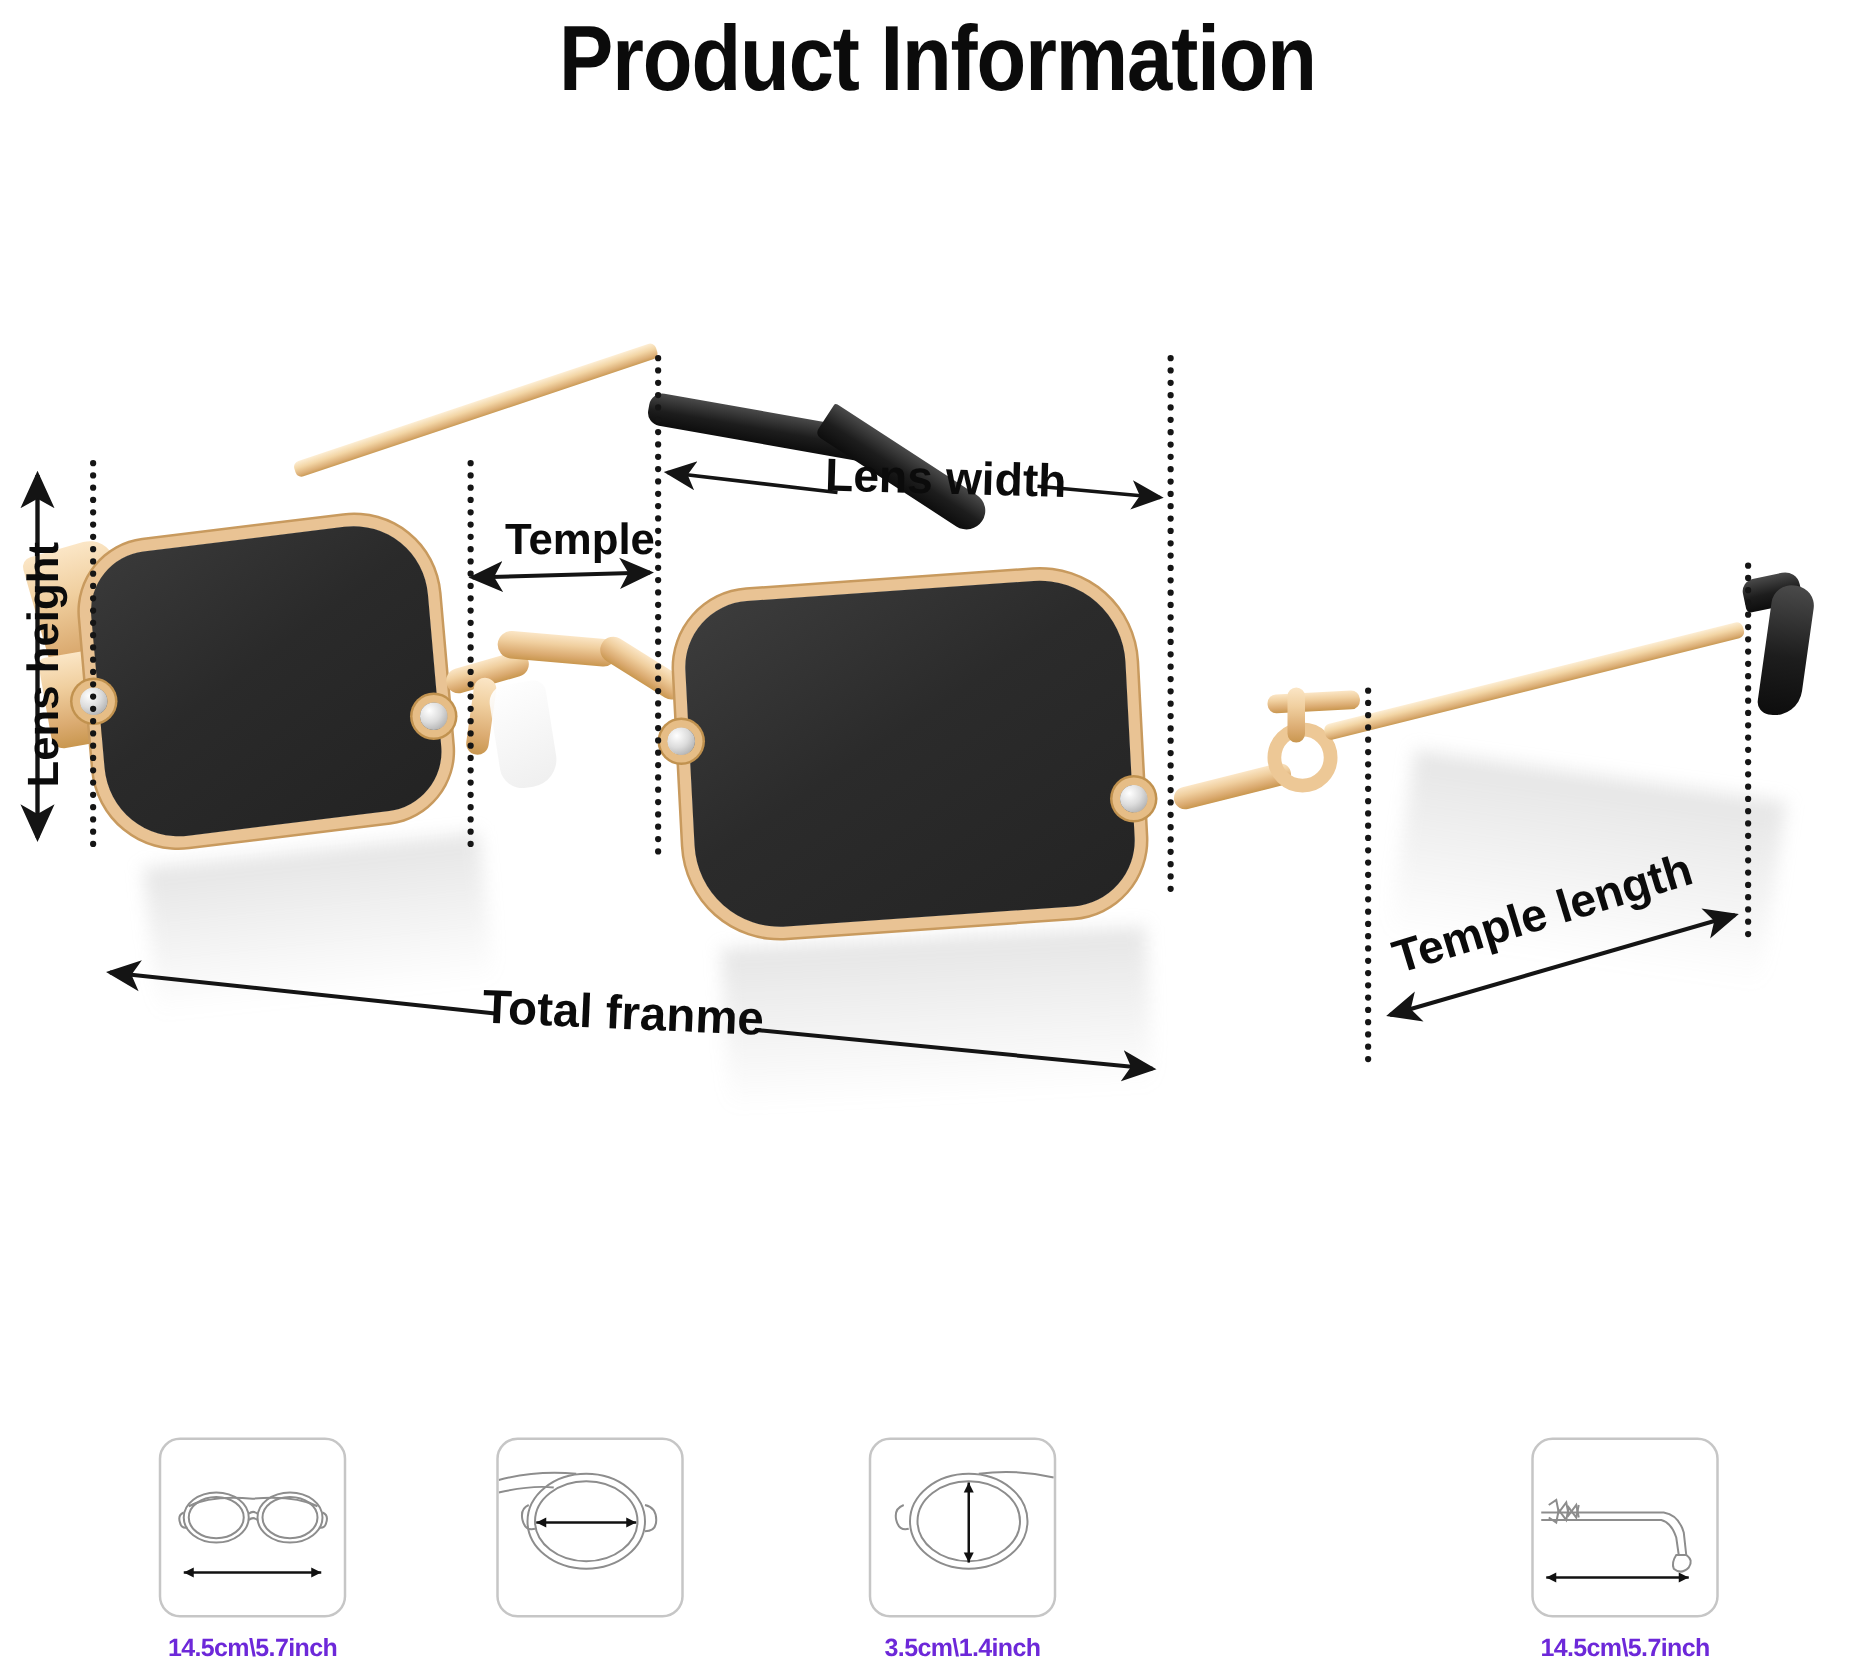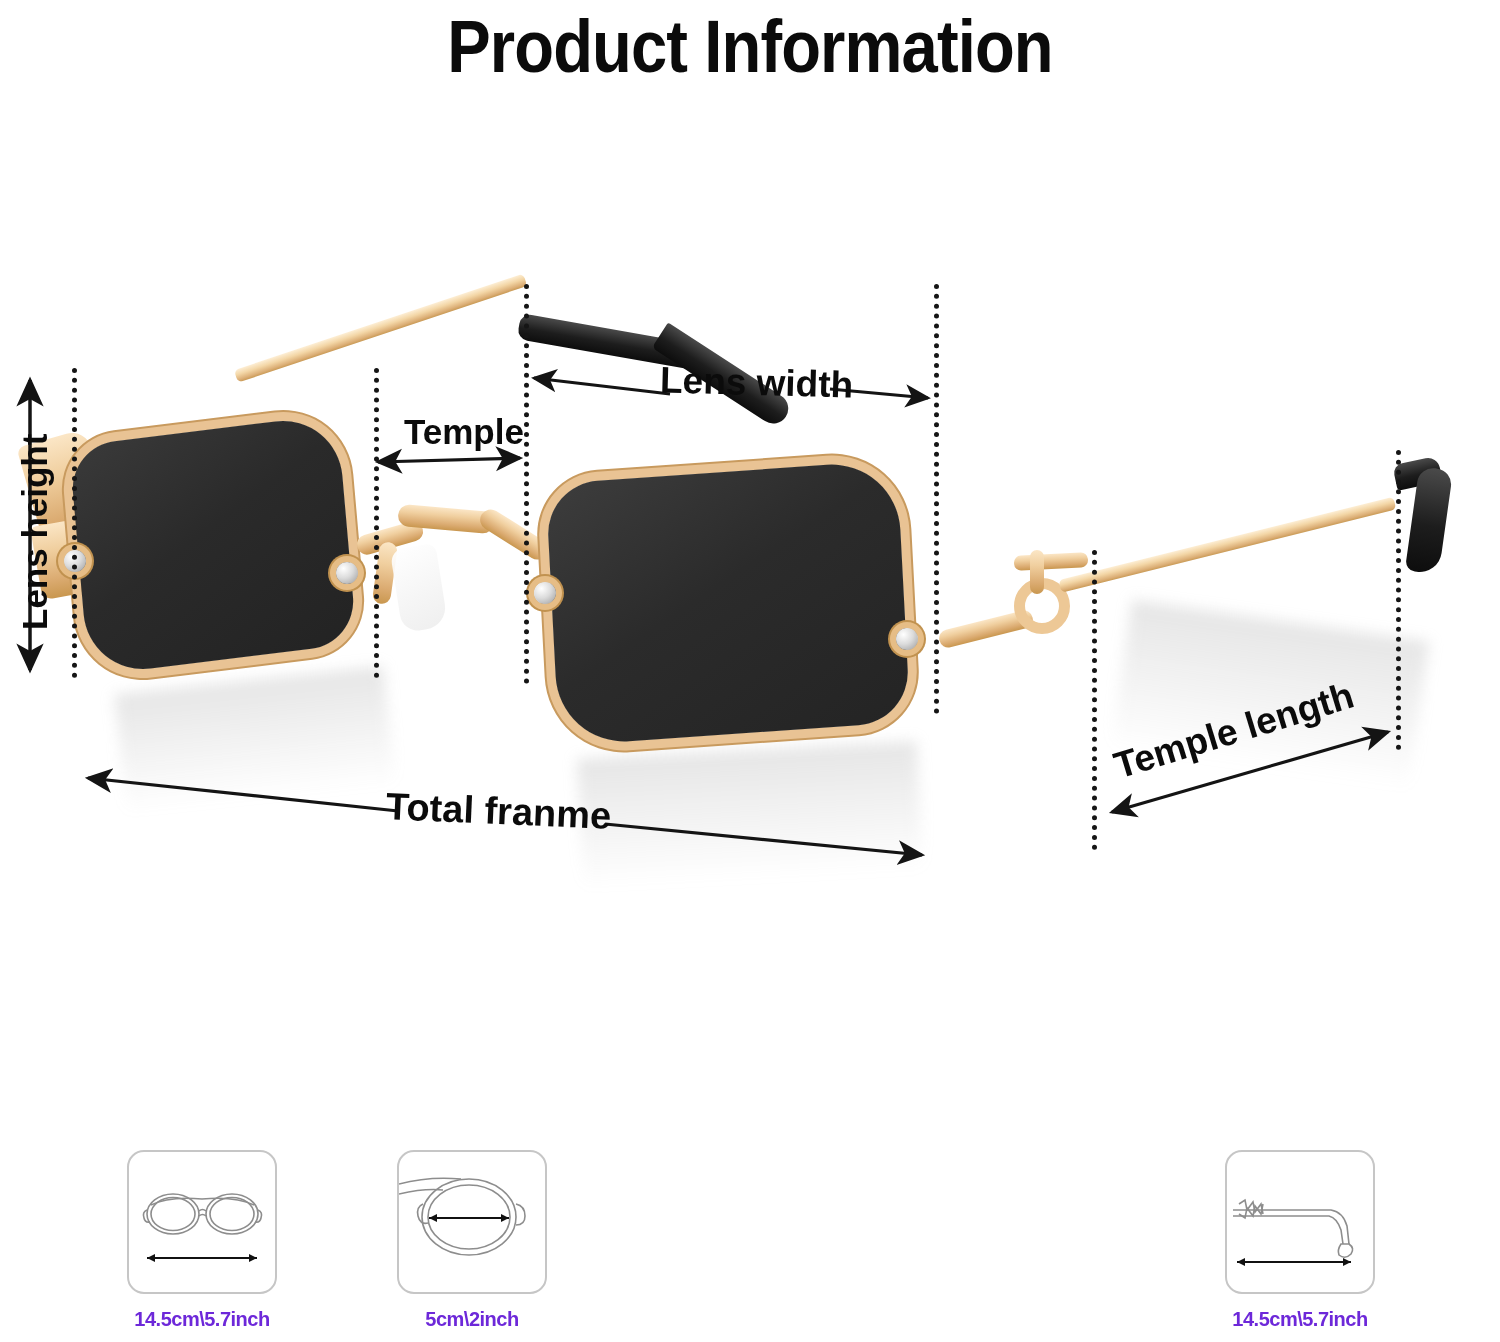--- a/index.html
+++ b/index.html
@@ -257,23 +257,40 @@
             <path d="M24 52 q-7 3 -5 12 q2 9 10 7"></path>
             <path d="M117 52 q9 2 9 12 q0 9 -9 9"></path>
           </g>
           <g stroke="#111" stroke-width="2" fill="none">
             <line x1="30" y1="66" x2="110" y2="66"></line>
           </g>
           <path d="M30 66 L38 62 L38 70 Z" fill="#111"></path>
           <path d="M110 66 L102 62 L102 70 Z" fill="#111"></path>
         </svg>
       </div>
-      <div class="speclabel">5cm\2inch</div>
-    </div>
-
+    </div>
+
+    <div class="spec" style="left:620px;">
+      <div class="specbox">
+        <svg viewBox="0 0 146 140" width="146" height="140">
+          <g fill="none" stroke="#8d8d8d" stroke-width="1.6">
+            <ellipse cx="78" cy="65" rx="47" ry="38"></ellipse>
+            <ellipse cx="78" cy="65" rx="41" ry="32"></ellipse>
+            <path d="M146 30 Q116 23 86 27"></path>
+            <path d="M26 52 q-8 3 -6 12 q2 9 10 7"></path>
+          </g>
+          <g stroke="#111" stroke-width="2" fill="none">
+            <line x1="78" y1="34" x2="78" y2="98"></line>
+          </g>
+          <path d="M78 34 L74 42 L82 42 Z" fill="#111"></path>
+          <path d="M78 98 L74 90 L82 90 Z" fill="#111"></path>
+        </svg>
+      </div>
+      <div class="speclabel">3.5cm\1.4inch</div>
+    </div>
 
 
     <div class="spec" style="left:1150px;">
       <div class="specbox">
         <svg viewBox="0 0 146 140" width="146" height="140">
           <g fill="none" stroke="#8d8d8d" stroke-width="1.6">
             <path d="M6 58 L104 58 Q116 60 120 74 L122 92"></path>
             <path d="M6 64 L102 64 Q110 66 114 78 L116 92"></path>
             <path d="M122 92 q6 4 2 10 q-6 6 -12 1 q-2 -5 2 -11 Z"></path>
             <path d="M12 52 l6 -4 l2 10 l6 -8 l2 10 l6 -8 l2 10"></path>

